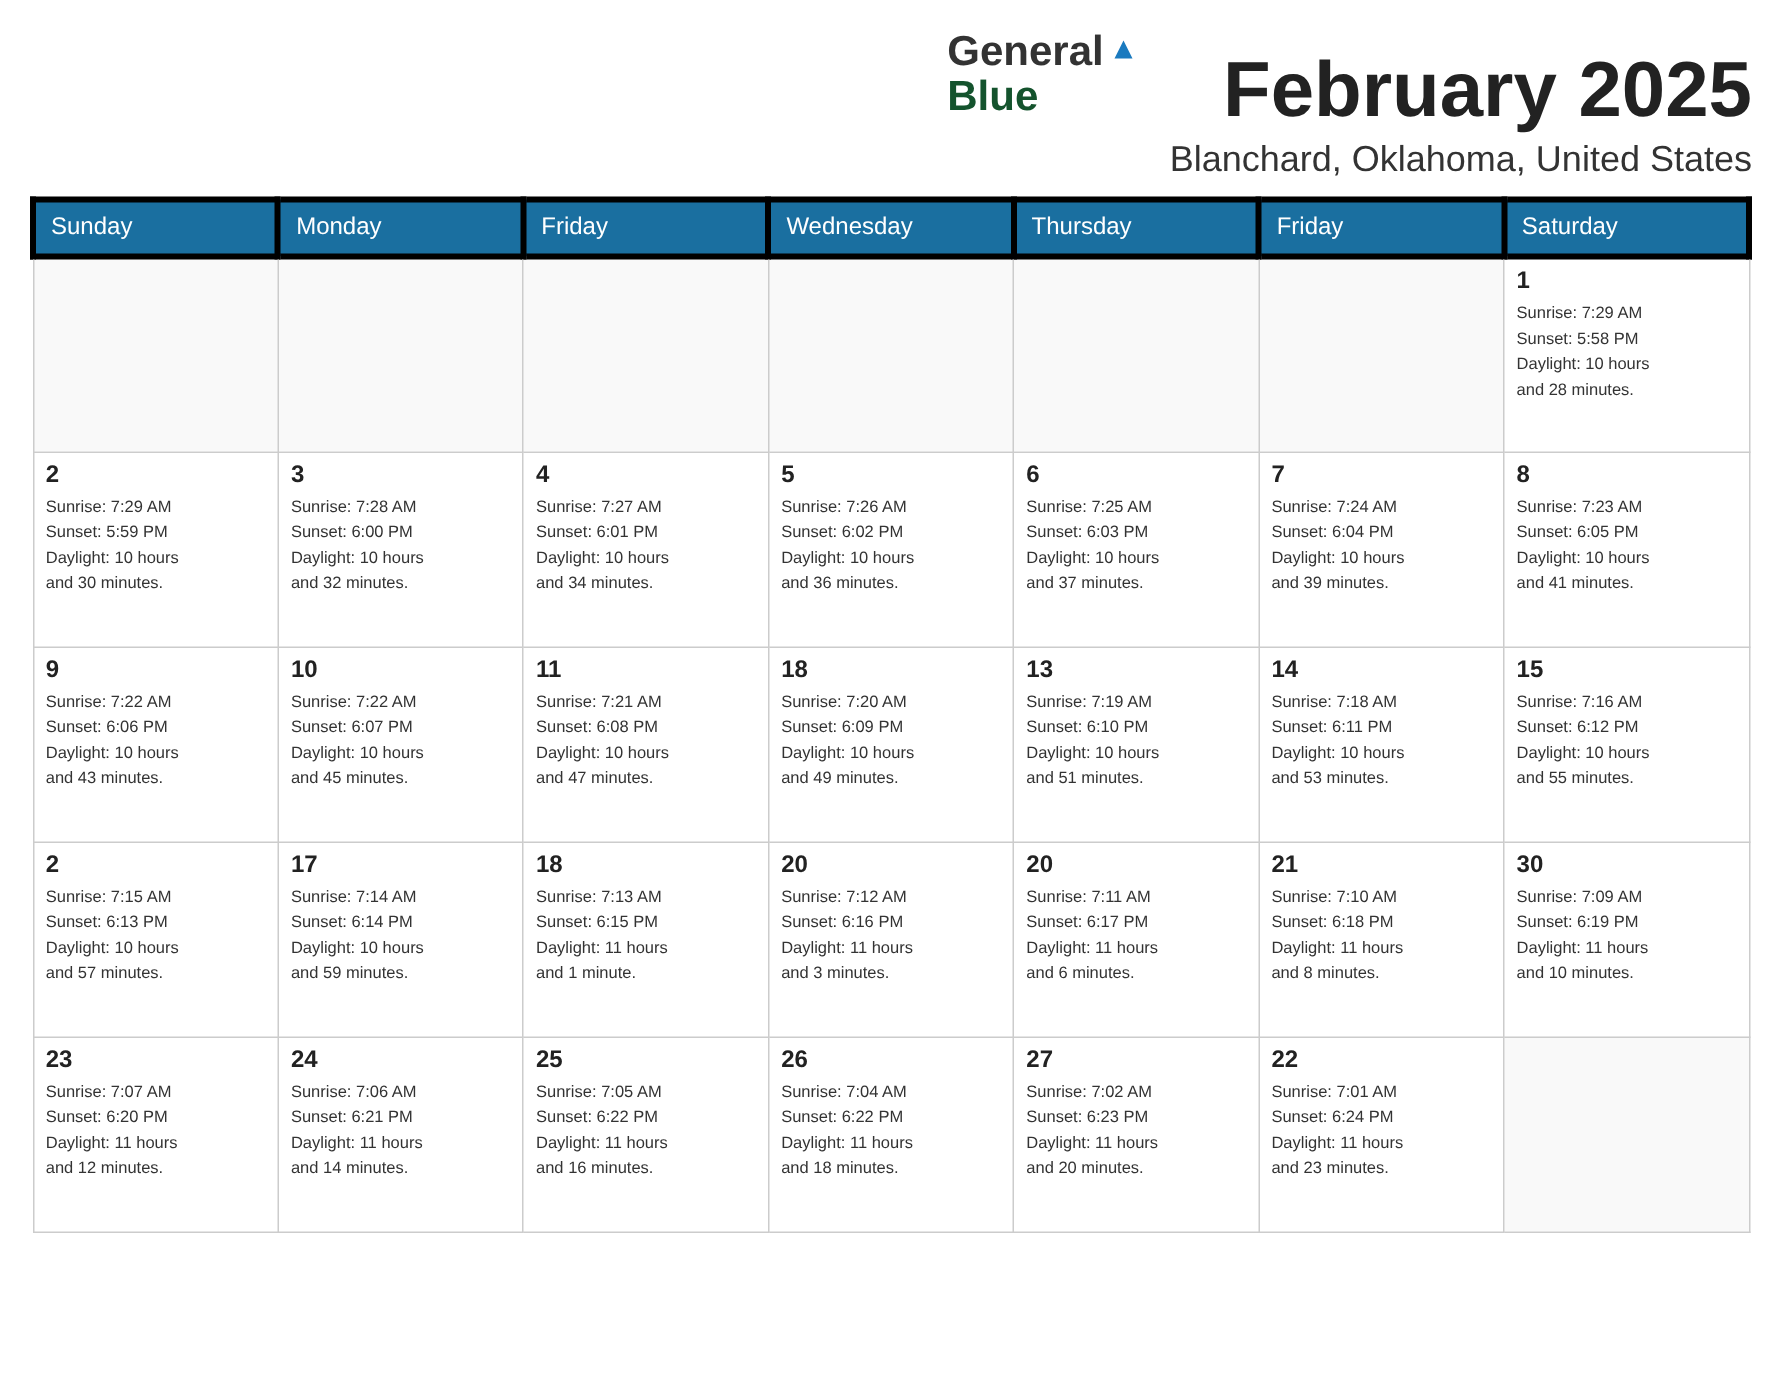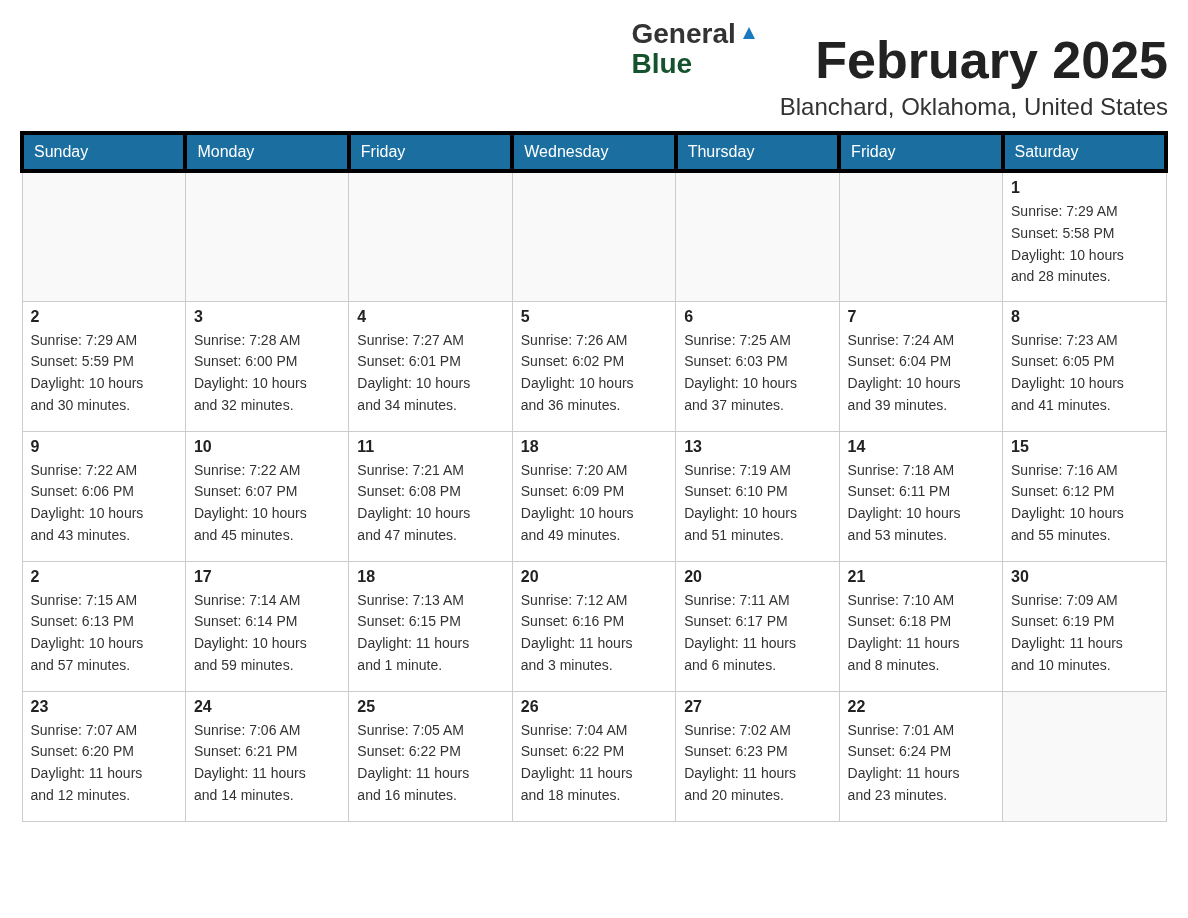--- a/index.html
+++ b/index.html
@@ -77,21 +77,21 @@
       background: #fff;
     }
     .day-number {
       font-size: 16px;
       font-weight: bold;
       color: #222;
       display: block;
       margin-bottom: 4px;
     }
     .day-info {
-      font-size: 14px;
+      font-size: 11px;
       color: #333;
       line-height: 1.55;
     }
     .empty-cell {
       background: #f9f9f9 !important;
     }
     .row-divider td {
       border-top: 2px solid #1a6fa0;
     }
   </style>

